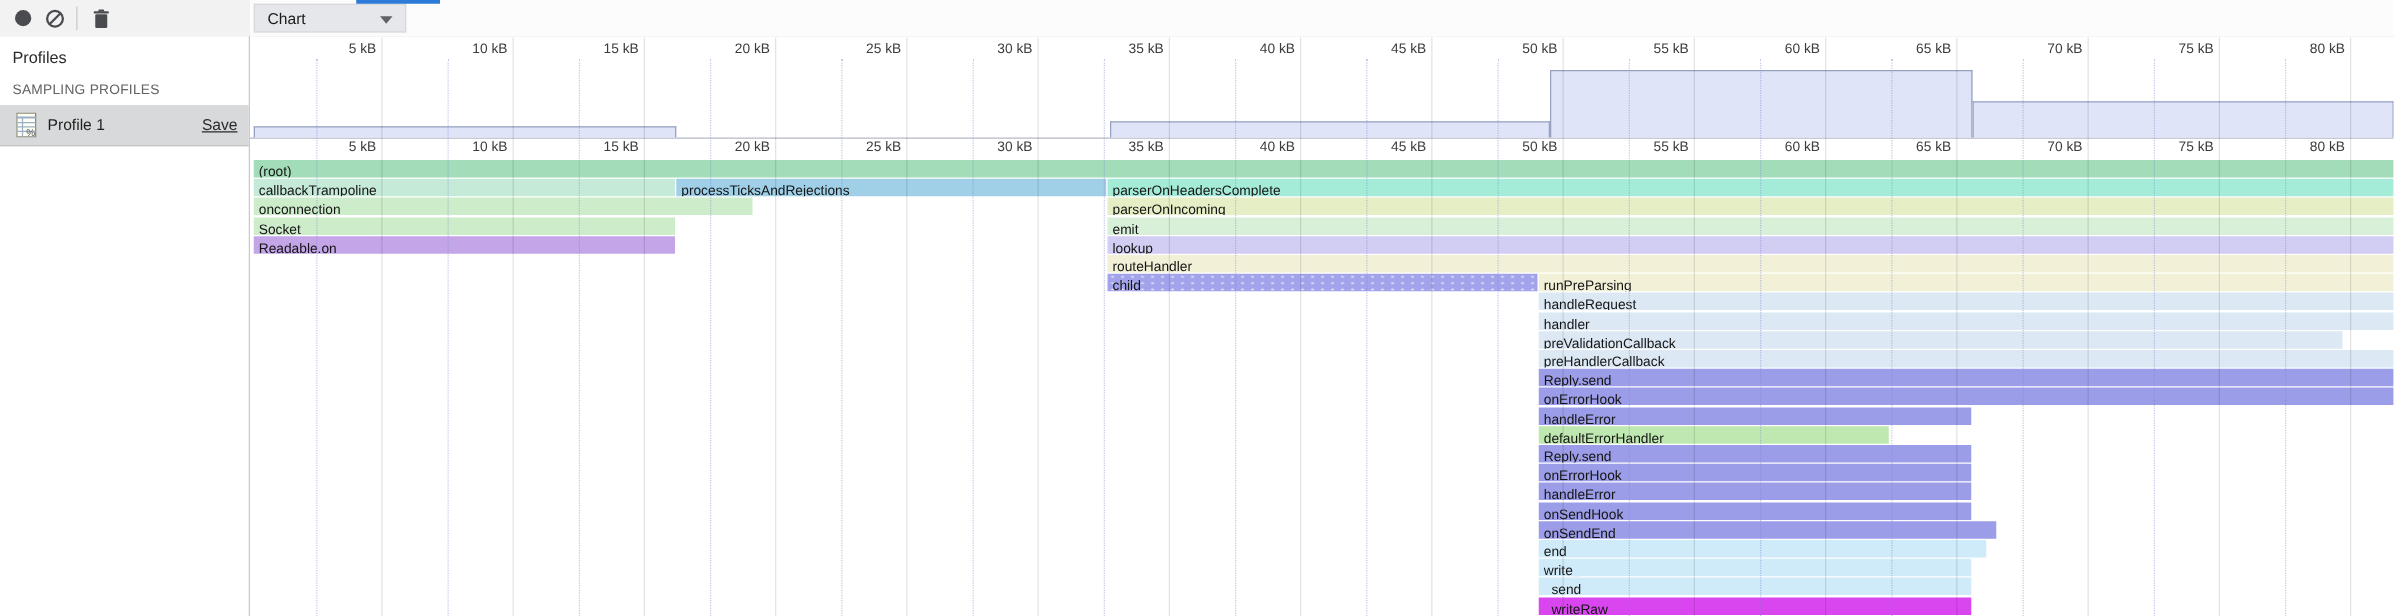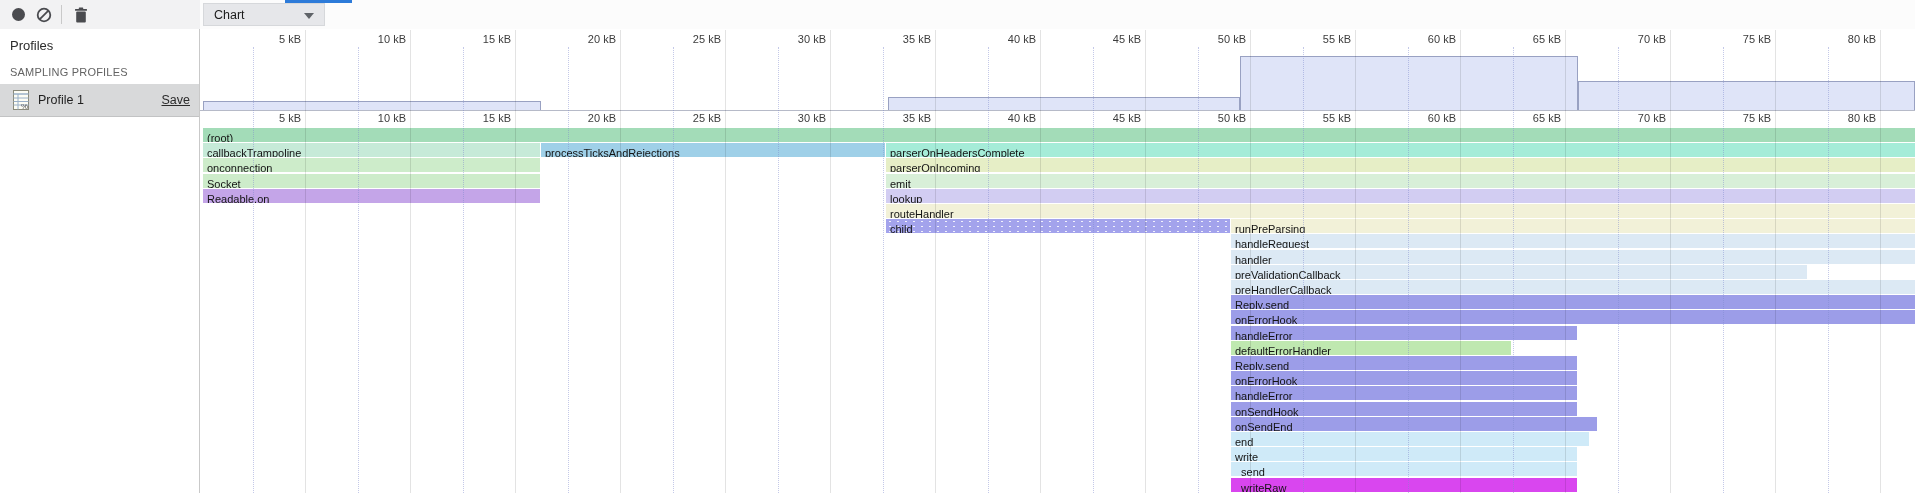--- a/index.html
+++ b/index.html
@@ -99,32 +99,32 @@
         <div class="ov-region" style="left: 3px; top: 72px; width: 338px; height: 9px; border-left: 1px solid rgb(153, 161, 194); border-right: 1px solid rgb(153, 161, 194); border-top-color: rgb(153, 161, 194); background: rgb(223, 228, 248);"></div>
         <div class="ov-region" style="left: 688px; top: 68px; width: 352px; height: 13px; border-left: 1px solid rgb(153, 161, 194); border-right: 1px solid rgb(153, 161, 194); border-top-color: rgb(153, 161, 194); background: rgb(223, 228, 248);"></div>
         <div class="ov-region" style="left: 1040px; top: 27px; width: 338px; height: 54px; border-left: 1px solid rgb(153, 161, 194); border-right: 1px solid rgb(153, 161, 194); border-top-color: rgb(153, 161, 194); background: rgb(223, 228, 248);"></div>
         <div class="ov-region" style="left: 1378px; top: 52px; width: 337px; height: 29px; border-left: 1px solid rgb(153, 161, 194); border-right: 1px solid rgb(153, 161, 194); border-top-color: rgb(153, 161, 194); background: rgb(223, 228, 248);"></div>
       </div>
     <div id="bars-layer">
         <div class="flame-bar" style="left: 3px; top: 99px; width: 1712px; height: 14px; background-color: rgb(163, 220, 184);"><span>(root)</span></div>
         <div class="flame-bar" style="left: 3px; top: 114.2px; width: 337px; height: 14px; background-color: rgb(198, 234, 216);"><span>callbackTrampoline</span></div>
         <div class="flame-bar" style="left: 686px; top: 114.2px; width: 1029px; height: 14px; background-color: rgb(165, 236, 216);"><span>parserOnHeadersComplete</span></div>
         <div class="flame-bar" style="left: 341px; top: 114.2px; width: 344px; height: 14px; background-color: rgb(159, 208, 232);"><span>processTicksAndRejections</span></div>
-        <div class="flame-bar" style="left: 3px; top: 129.4px; width: 337px; height: 14px; background-color: rgb(205, 236, 202);"><span>onconnection</span></div>
+        <div class="flame-bar" style="left: 3px; top: 129.4px; width: 399px; height: 14px; background-color: rgb(205, 236, 202);"><span>onconnection</span></div>
         <div class="flame-bar" style="left: 686px; top: 129.4px; width: 1029px; height: 14px; background-color: rgb(230, 238, 198);"><span>parserOnIncoming</span></div>
         <div class="flame-bar" style="left: 3px; top: 144.6px; width: 337px; height: 14px; background-color: rgb(205, 236, 202);"><span>Socket</span></div>
         <div class="flame-bar" style="left: 686px; top: 144.6px; width: 1029px; height: 14px; background-color: rgb(216, 239, 216);"><span>emit</span></div>
         <div class="flame-bar" style="left: 3px; top: 159.8px; width: 337px; height: 14px; background-color: rgb(196, 165, 232);"><span>Readable.on</span></div>
         <div class="flame-bar" style="left: 686px; top: 159.8px; width: 1029px; height: 14px; background-color: rgb(210, 205, 242);"><span>lookup</span></div>
         <div class="flame-bar" style="left: 686px; top: 175px; width: 1029px; height: 14px; background-color: rgb(242, 241, 216);"><span>routeHandler</span></div>
         <div class="flame-bar dots" style="left: 686px; top: 190.2px; width: 344px; height: 14px; background-color: rgb(163, 163, 236);"><span>child</span></div>
         <div class="flame-bar" style="left: 1031px; top: 190.2px; width: 684px; height: 14px; background-color: rgb(242, 241, 216);"><span>runPreParsing</span></div>
         <div class="flame-bar" style="left: 1031px; top: 205.4px; width: 684px; height: 14px; background-color: rgb(220, 233, 244);"><span>handleRequest</span></div>
         <div class="flame-bar" style="left: 1031px; top: 220.6px; width: 684px; height: 14px; background-color: rgb(220, 233, 244);"><span>handler</span></div>
-        <div class="flame-bar" style="left: 1031px; top: 235.8px; width: 576px; height: 14px; background-color: rgb(220, 233, 244);"><span>preValidationCallback</span></div>
+        <div class="flame-bar" style="left: 1031px; top: 235.8px; width: 643px; height: 14px; background-color: rgb(220, 233, 244);"><span>preValidationCallback</span></div>
         <div class="flame-bar" style="left: 1031px; top: 251px; width: 684px; height: 14px; background-color: rgb(220, 233, 244);"><span>preHandlerCallback</span></div>
         <div class="flame-bar" style="left: 1031px; top: 266.2px; width: 684px; height: 14px; background-color: rgb(156, 157, 232);"><span>Reply.send</span></div>
         <div class="flame-bar" style="left: 1031px; top: 281.4px; width: 684px; height: 14px; background-color: rgb(156, 157, 232);"><span>onErrorHook</span></div>
         <div class="flame-bar" style="left: 1031px; top: 296.6px; width: 346px; height: 14px; background-color: rgb(156, 157, 232);"><span>handleError</span></div>
         <div class="flame-bar" style="left: 1031px; top: 311.8px; width: 280px; height: 14px; background-color: rgb(191, 232, 176);"><span>defaultErrorHandler</span></div>
         <div class="flame-bar" style="left: 1031px; top: 327px; width: 346px; height: 14px; background-color: rgb(156, 157, 232);"><span>Reply.send</span></div>
         <div class="flame-bar" style="left: 1031px; top: 342.2px; width: 346px; height: 14px; background-color: rgb(156, 157, 232);"><span>onErrorHook</span></div>
         <div class="flame-bar" style="left: 1031px; top: 357.4px; width: 346px; height: 14px; background-color: rgb(156, 157, 232);"><span>handleError</span></div>
         <div class="flame-bar" style="left: 1031px; top: 372.6px; width: 346px; height: 14px; background-color: rgb(156, 157, 232);"><span>onSendHook</span></div>
         <div class="flame-bar" style="left: 1031px; top: 387.8px; width: 366px; height: 14px; background-color: rgb(156, 157, 232);"><span>onSendEnd</span></div>

